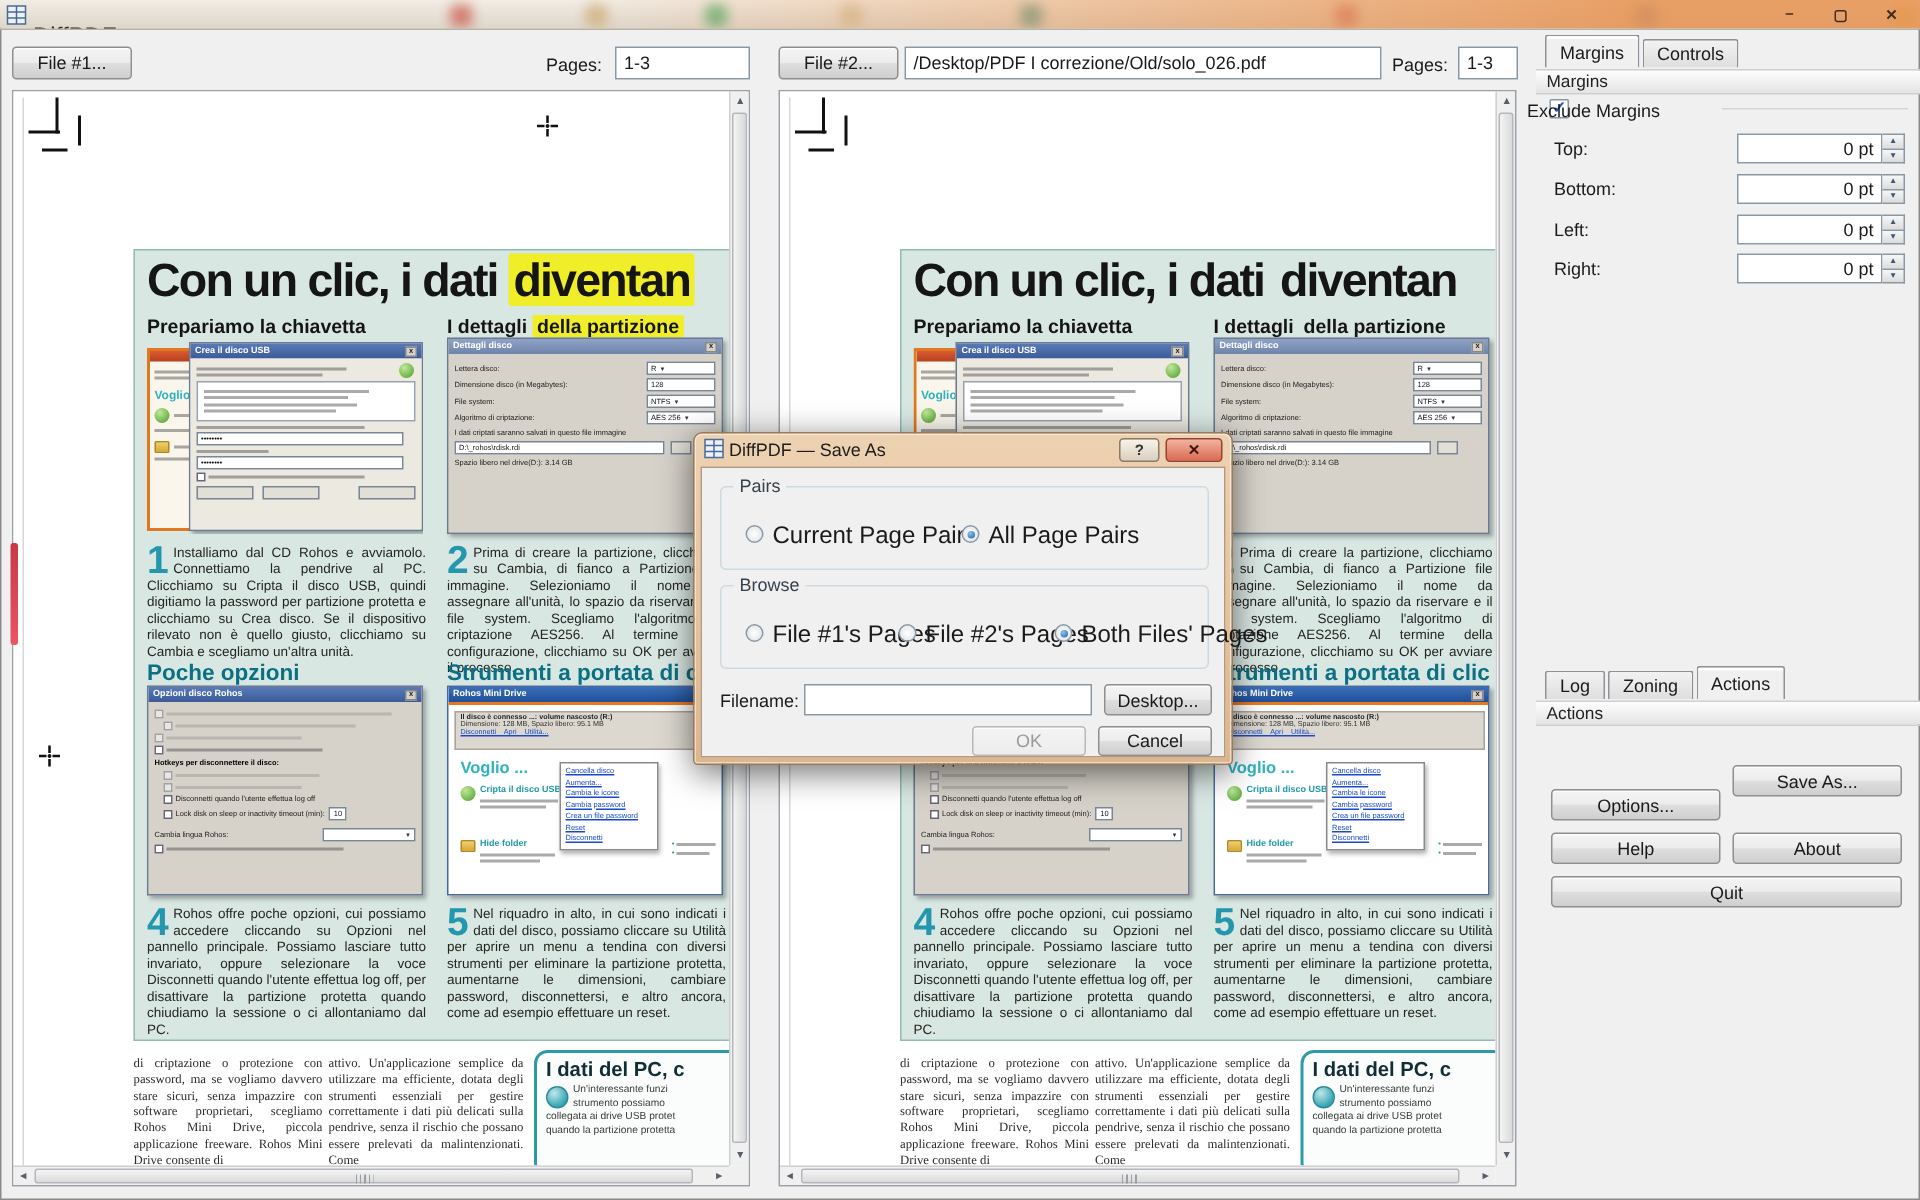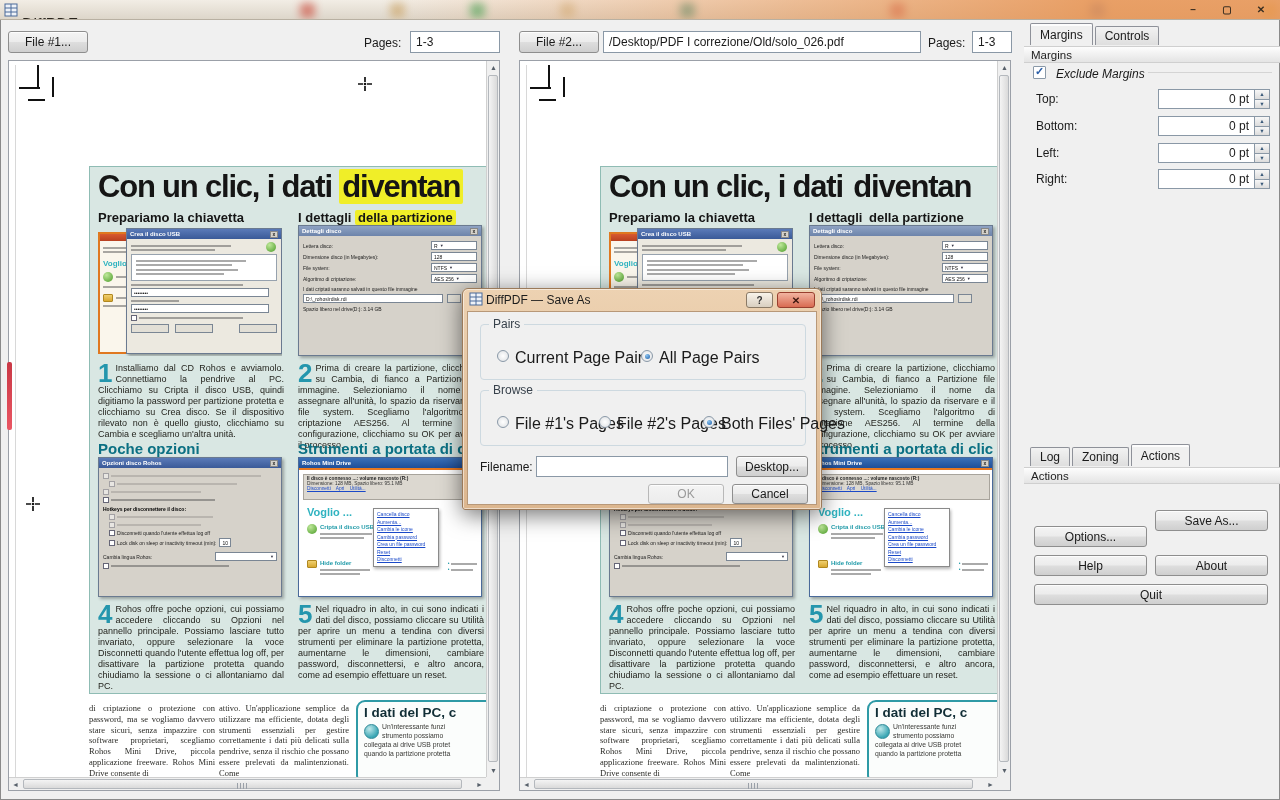--- a/index.html
+++ b/index.html
@@ -660,21 +660,21 @@
 
   <div class="tabs" style="left:1030px;top:23px;">
     <div class="tab active">Margins</div>
     <div class="tab">Controls</div>
   </div>
   <div class="dock" style="top:46px;">
     <span>Margins</span>
 
   </div>
   <span class="cb on" style="left:1033px;top:66px;"></span>
-  <div class="lbl" style="left:1056px;top:67px;font-style:italic;">Exclude Margins</div>
+  <div class="lbl" style="left:1018px;top:67px;">Exclude Margins</div>
   <div style="position:absolute;left:1148px;top:72px;width:124px;height:1px;background:#d4d4d4;"></div>
 
   <div class="lbl" style="left:1036px;top:92px;">Top:</div>
   <div class="spin" style="left:1158px;top:89px;">
     <span class="sval">0 pt</span>
     <span class="sbtns">
         <div>▲</div>
         <div>▼</div>
       </span>
   </div>

